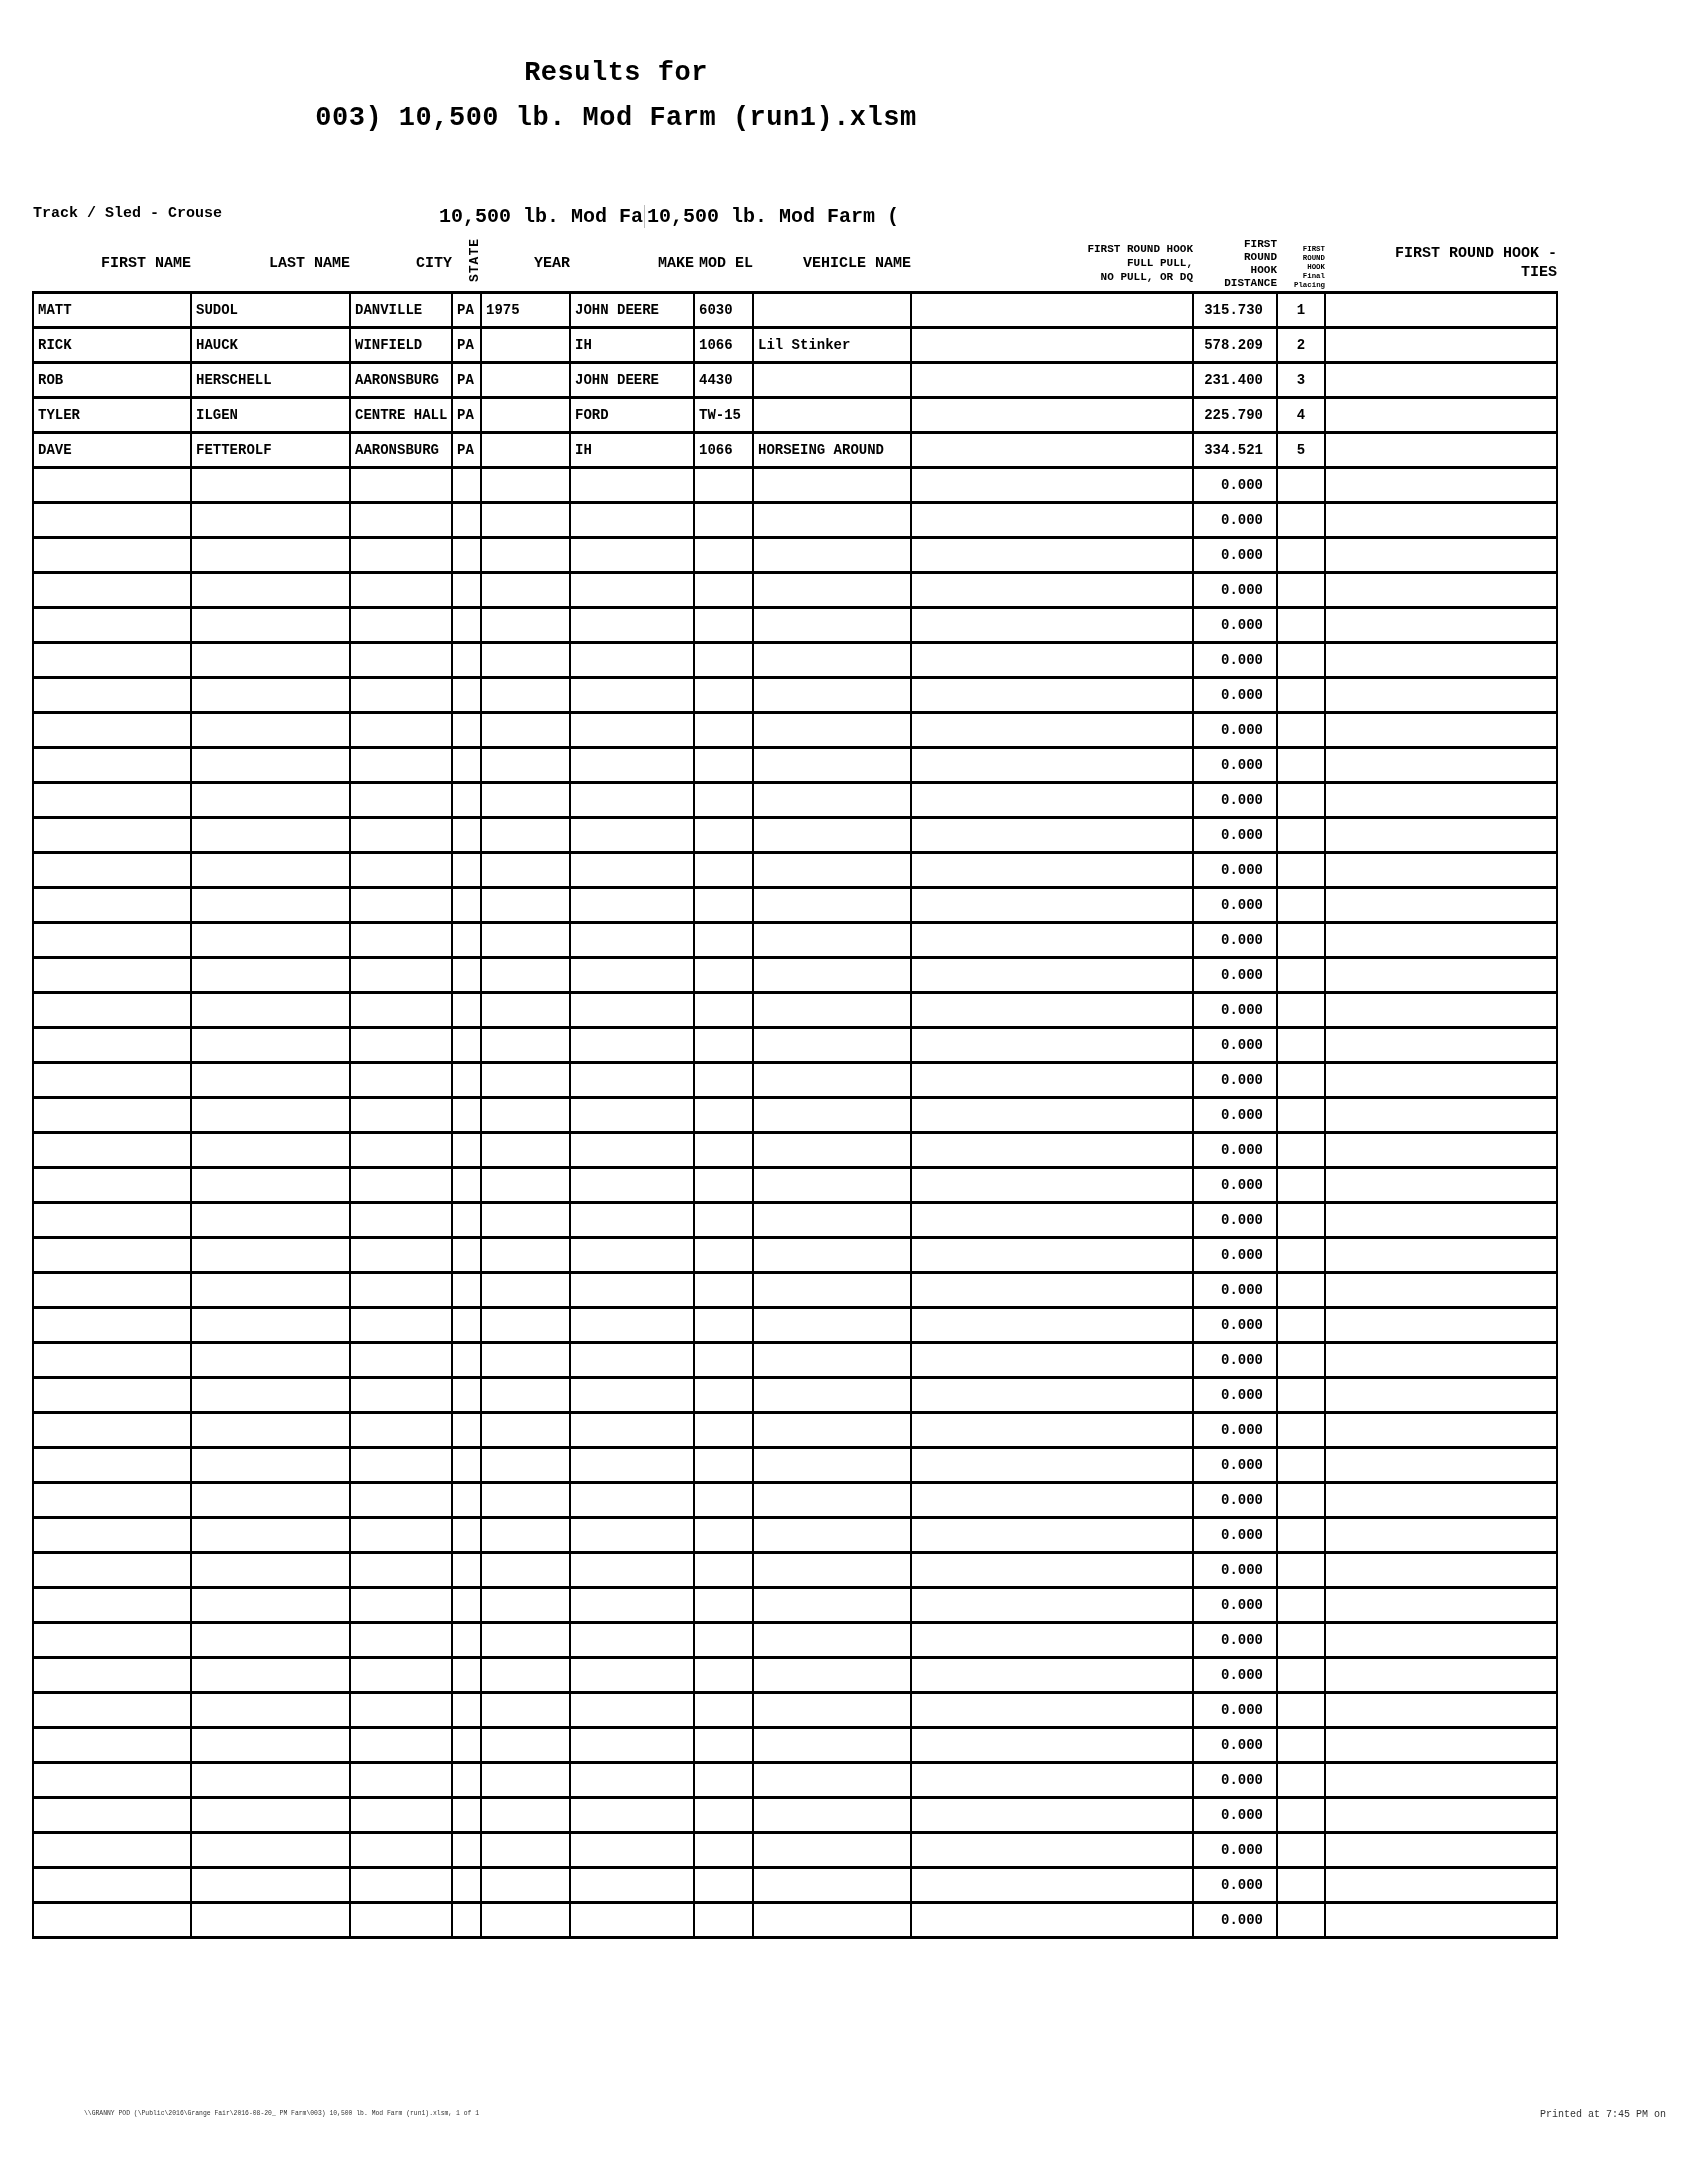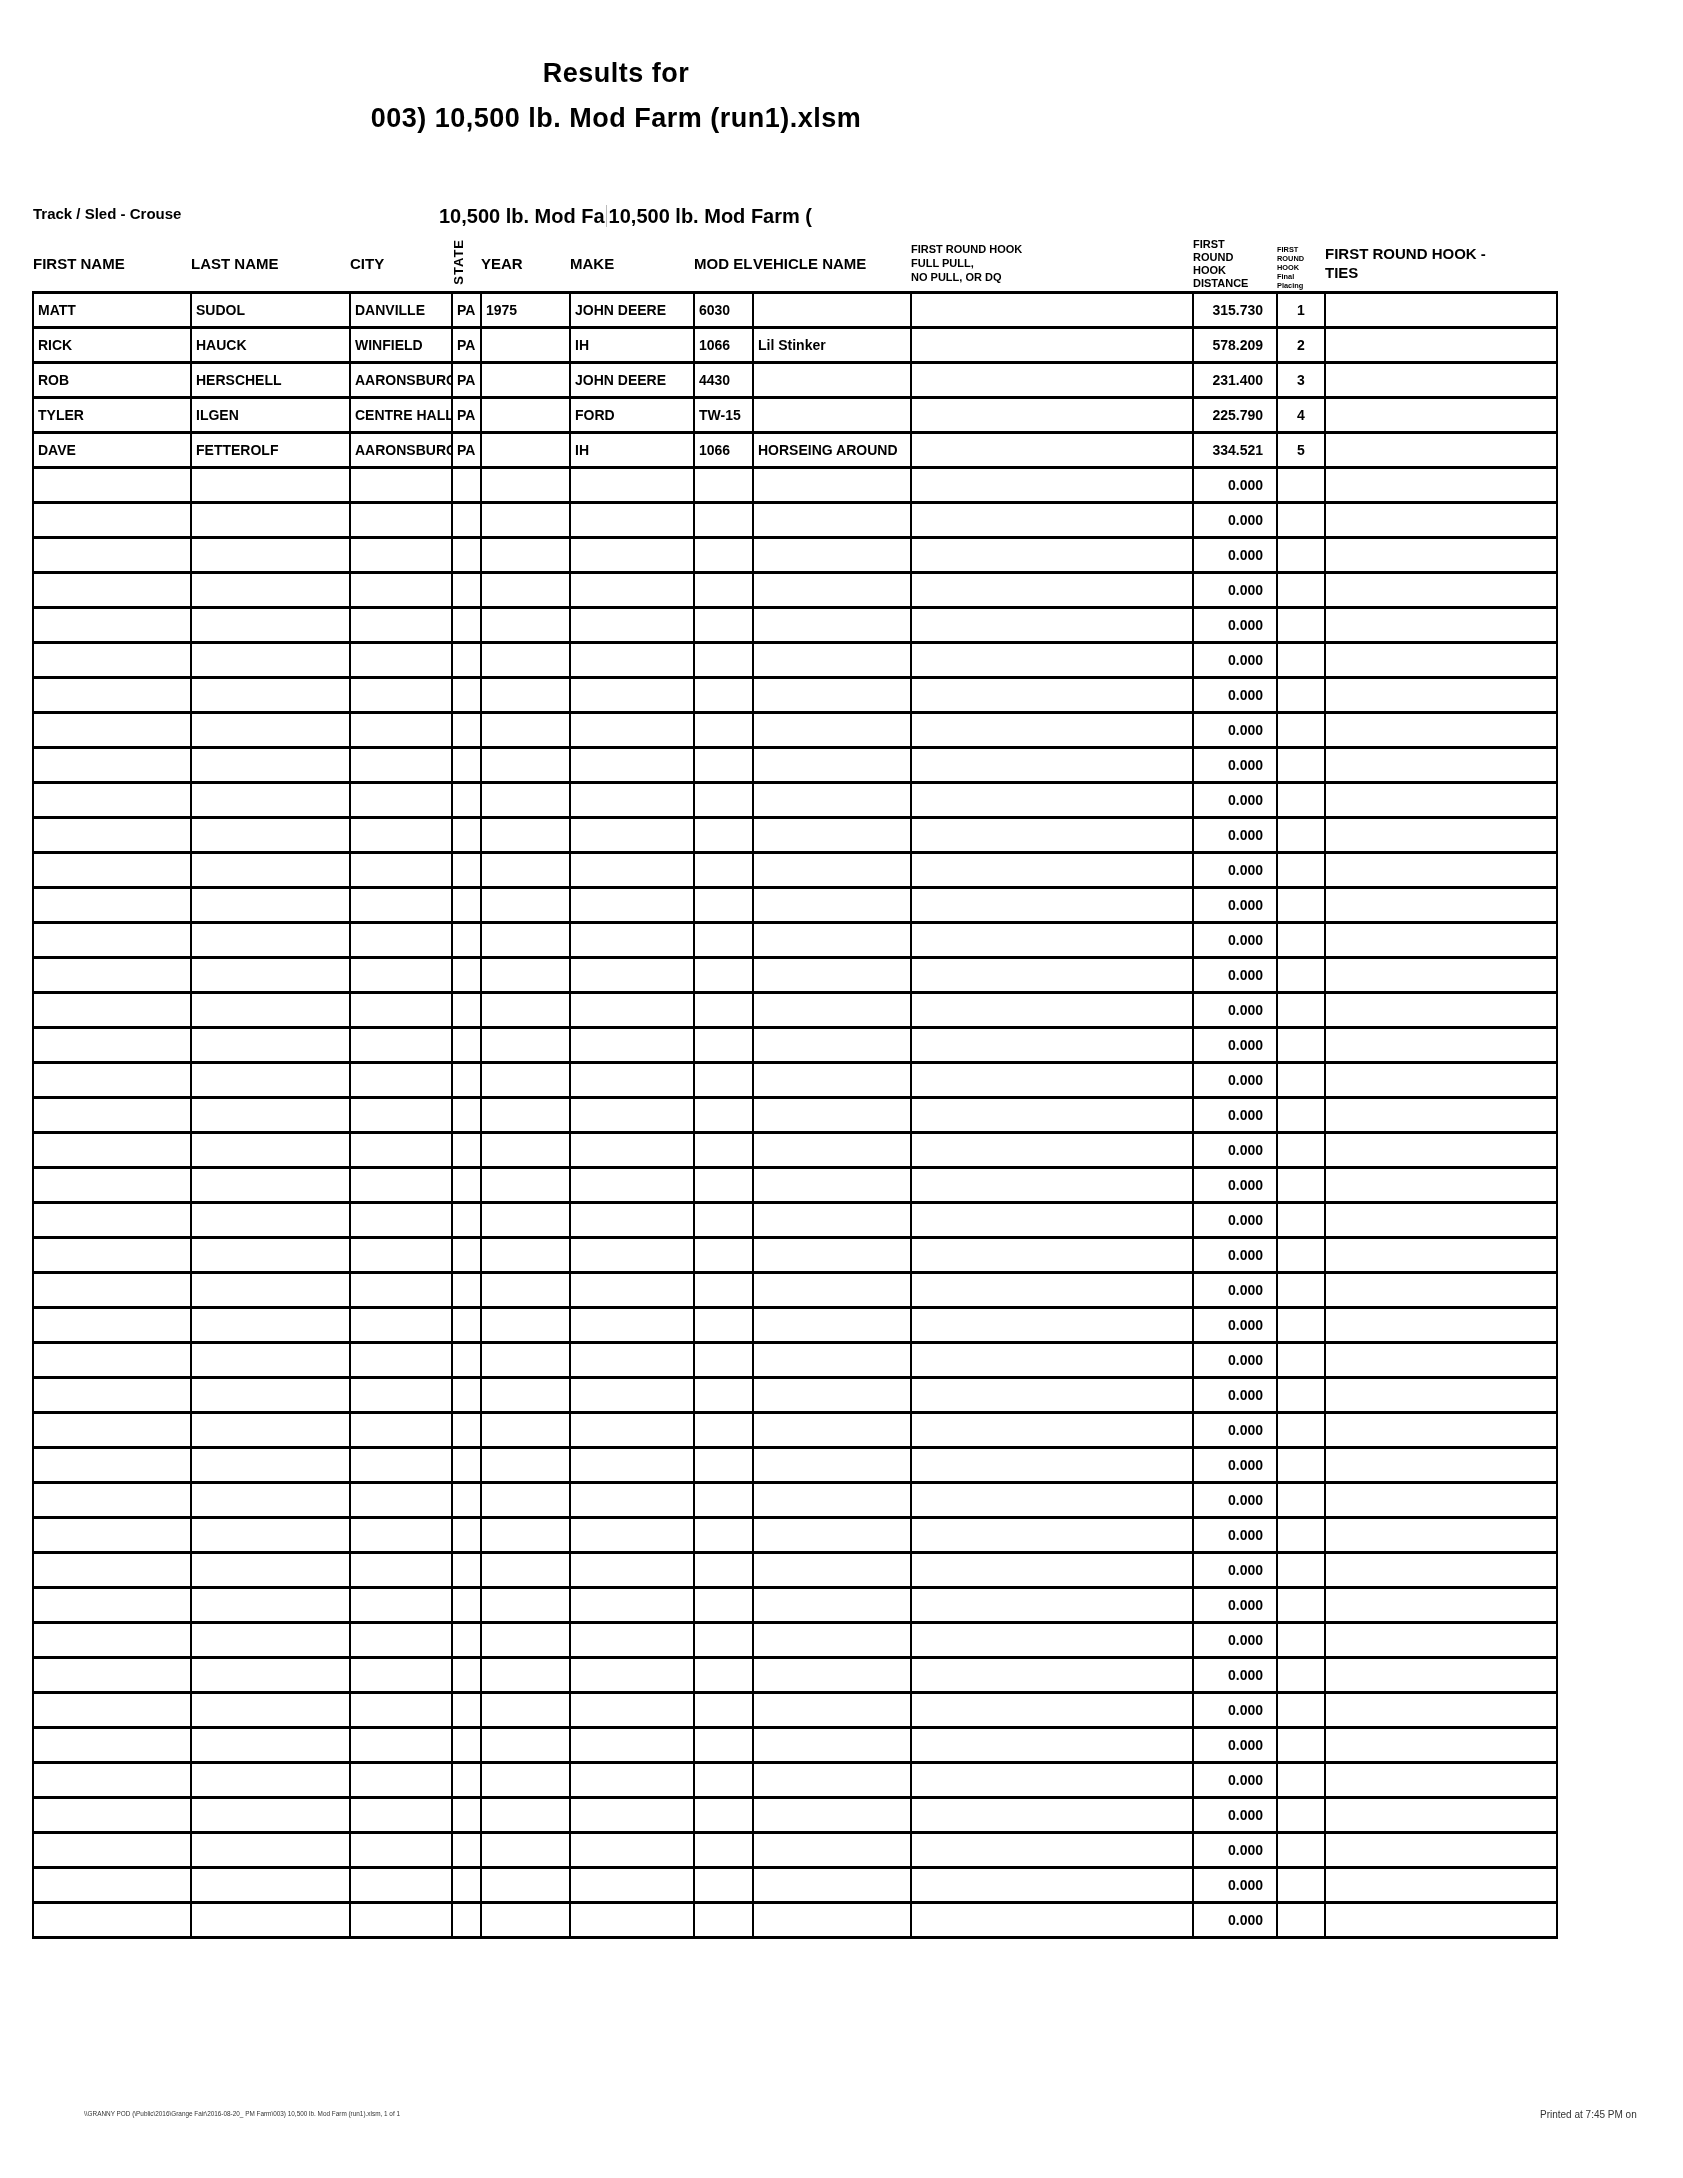--- a/index.html
+++ b/index.html
@@ -1,33 +1,33 @@
 <!DOCTYPE html>
 <html><head>
 <meta charset="utf-8">
 <style>
   html,body { margin:0; padding:0; background:#fff; }
   #page {
     position:relative; width:1683px; height:2178px; background:#ffffff;
-    font-family:Liberation Sans, sans-serif; color:#000; overflow:hidden;
+    font-family:Liberation Mono, monospace; color:#000; overflow:hidden;
   }
   
   #title-block { position:absolute; left:2px; top:51px; width:1228px; text-align:center; }
   .title-line { font-size:27px; font-weight:bold; line-height:45px; letter-spacing:0.5px; }
   
   #meta-track { position:absolute; left:33px; top:205px; font-size:15px; font-weight:bold; }
   #meta-class { position:absolute; left:439px; top:205px; font-size:20px; font-weight:bold; white-space:nowrap; }
   #meta-class .clip { border-right:1px solid #bbb; padding-right:1px; margin-right:2px; }
   
   #results-table {
     position:absolute; left:32px; top:235px; width:1525px;
     border-collapse:collapse; table-layout:fixed;
   }
   #results-table th {
-    border:none; font-weight:bold; text-align:left; vertical-align:middle;
+    border:none; font-weight:bold; text-align:right; vertical-align:middle;
     white-space:pre-line; padding:0; height:55px; font-size:15px; line-height:17px;
   }
   #results-table th.small3 { font-size:11px; line-height:14px; }
   #results-table th.small4 { font-size:11px; line-height:13px; vertical-align:bottom; padding-bottom:1px; }
   #results-table th.tiny5  { font-size:7.4px; line-height:9px; vertical-align:bottom; padding-bottom:1px; }
   #results-table th.ties-h { font-size:15px; line-height:19px; }
   .vtext {
     display:inline-block; writing-mode:vertical-rl; transform:rotate(180deg);
     font-size:13px; font-weight:bold; letter-spacing:1px; line-height:13px;
   }

